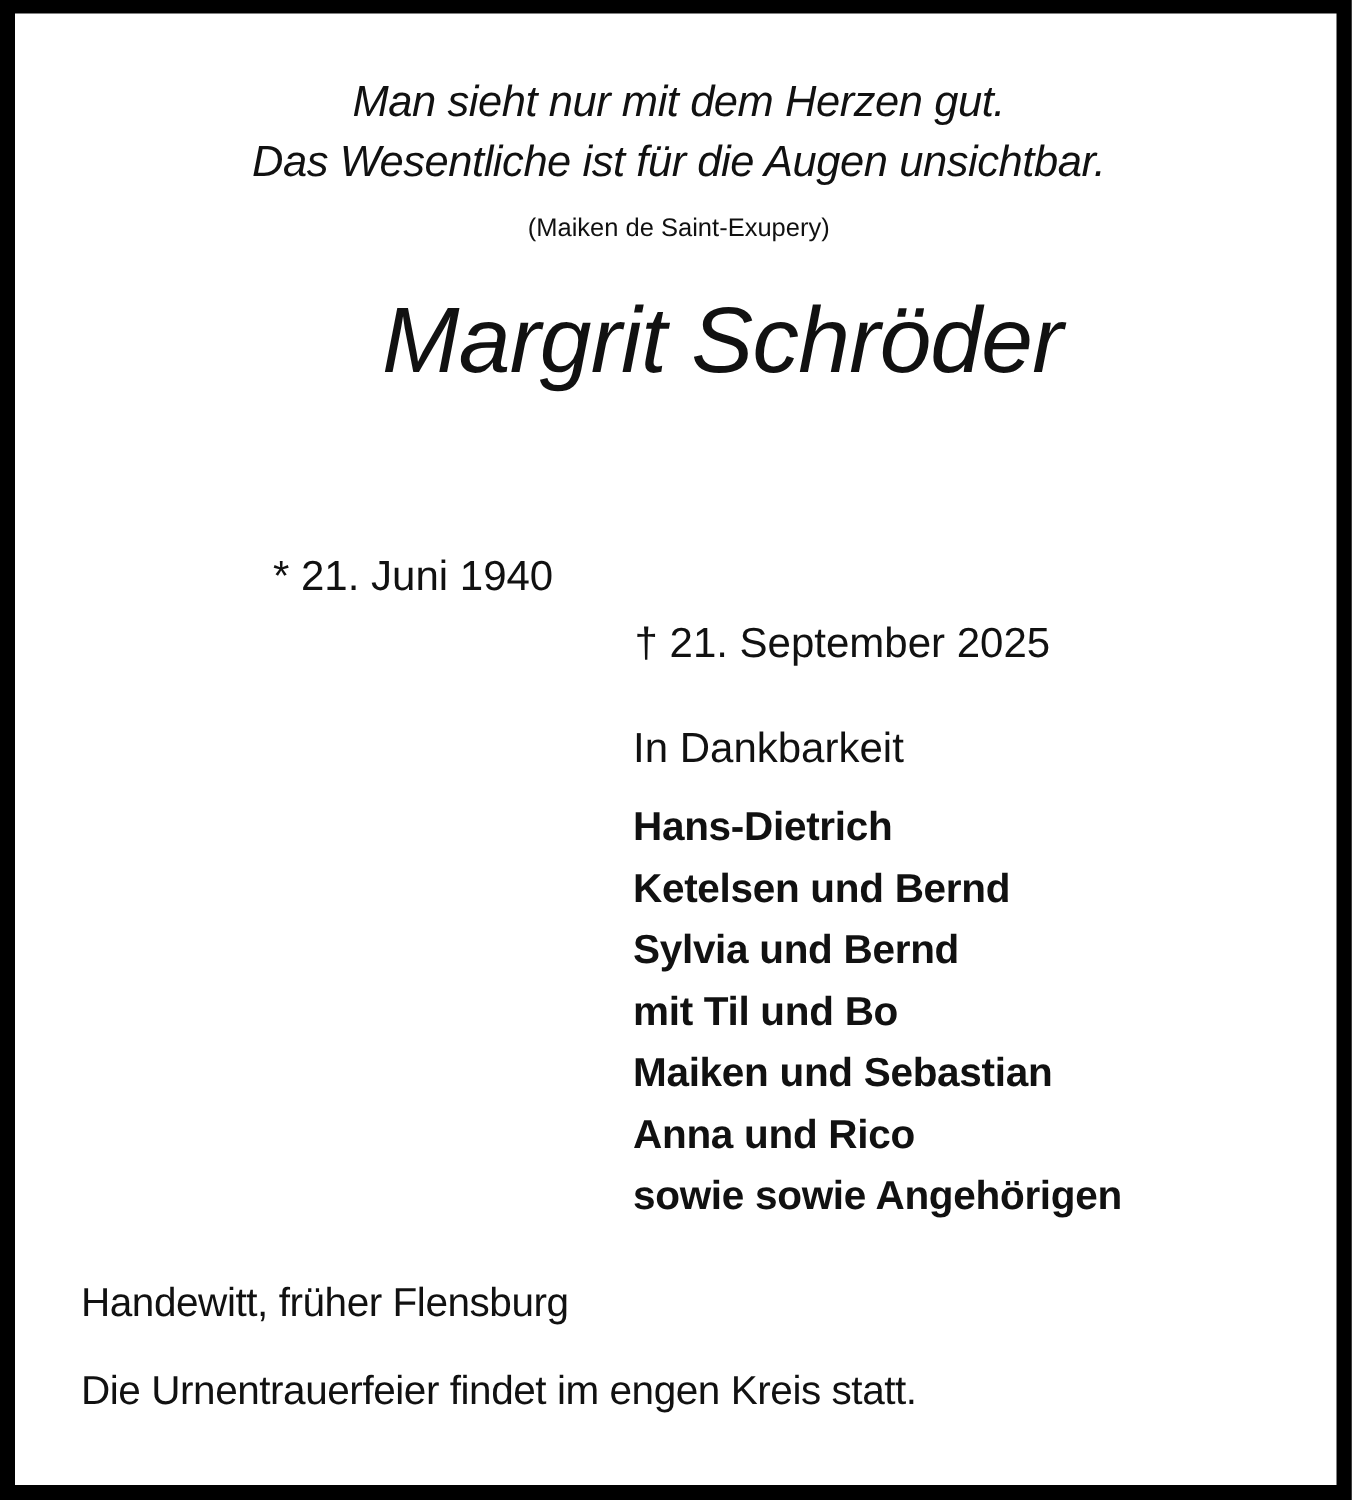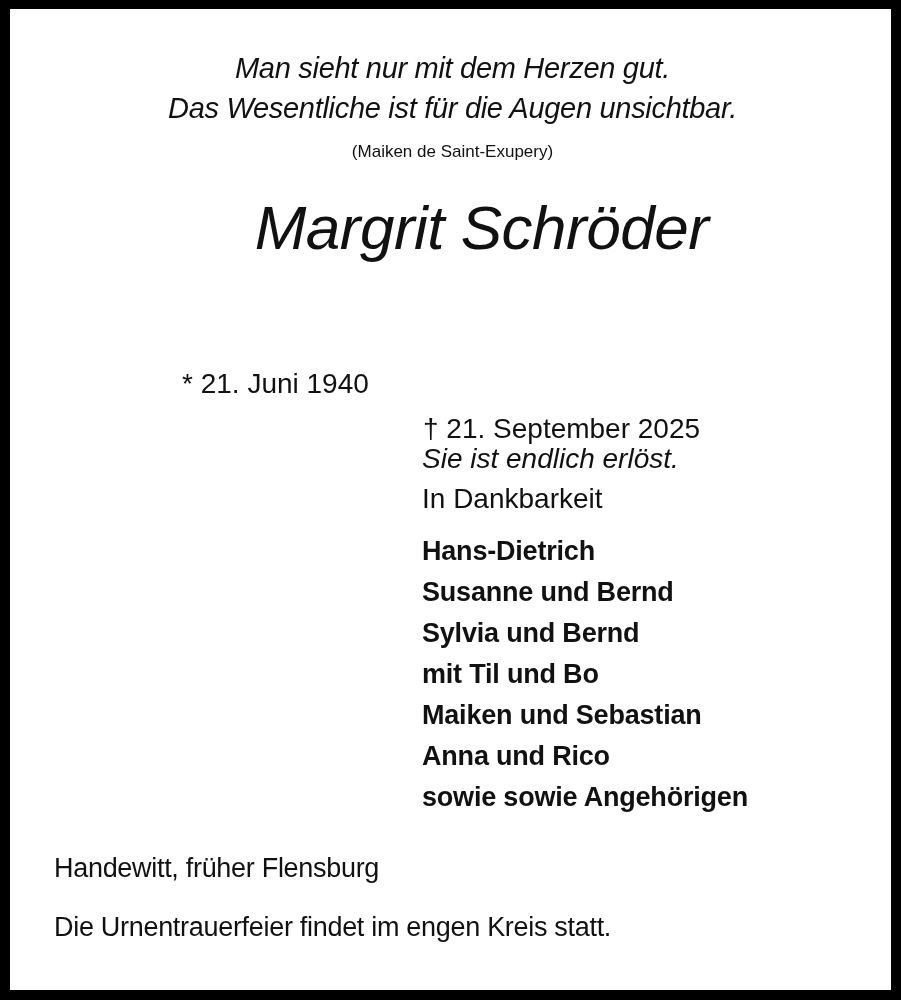--- a/index.html
+++ b/index.html
@@ -26,26 +26,25 @@
   <div class="abs center quote" style="top:45px;">Man sieht nur mit dem Herzen gut.</div>
   <div class="abs center quote" style="top:85px;">Das Wesentliche ist für die Augen unsichtbar.</div>
   <div class="abs center attrib" style="top:134px;">(Maiken de Saint-Exupery)</div>
 
   <div class="abs center name" style="top:188px;">Margrit Schröder</div>
 
 
   <div class="abs dates" style="top:361px; left:172px;">* 21. Juni 1940</div>
   <div class="abs dates" style="top:361px; left:413px;margin-top:45px;">† 21. September 2025</div>
 
-  <div class="abs right-col farewell" style="top:436px;">Sie ist endlich erlöst.</div>
   <div class="abs right-col thanks" style="top:476px;">In Dankbarkeit</div>
 
   <div>
     <div class="abs right-col mourner" style="top:529px;">Hans-Dietrich</div>
-    <div class="abs right-col mourner" style="top:570px;">Susanne und Bernd</div>
+    <div class="abs right-col mourner" style="top:570px;">Ketelsen und Bernd</div>
     <div class="abs right-col mourner" style="top:611px;">Sylvia und Bernd</div>
     <div class="abs right-col mourner" style="top:652px;">mit Til und Bo</div>
     <div class="abs right-col mourner" style="top:693px;">Maiken und Sebastian</div>
     <div class="abs right-col mourner" style="top:734px;">Anna und Rico</div>
     <div class="abs right-col mourner" style="top:775px;">sowie sowie Angehörigen</div>
   </div>
 
   <div class="abs footer" style="top:846px;">Handewitt, früher Flensburg</div>
   <div class="abs footer" style="top:905px;">Die Urnentrauerfeier findet im engen Kreis statt.</div>
 

